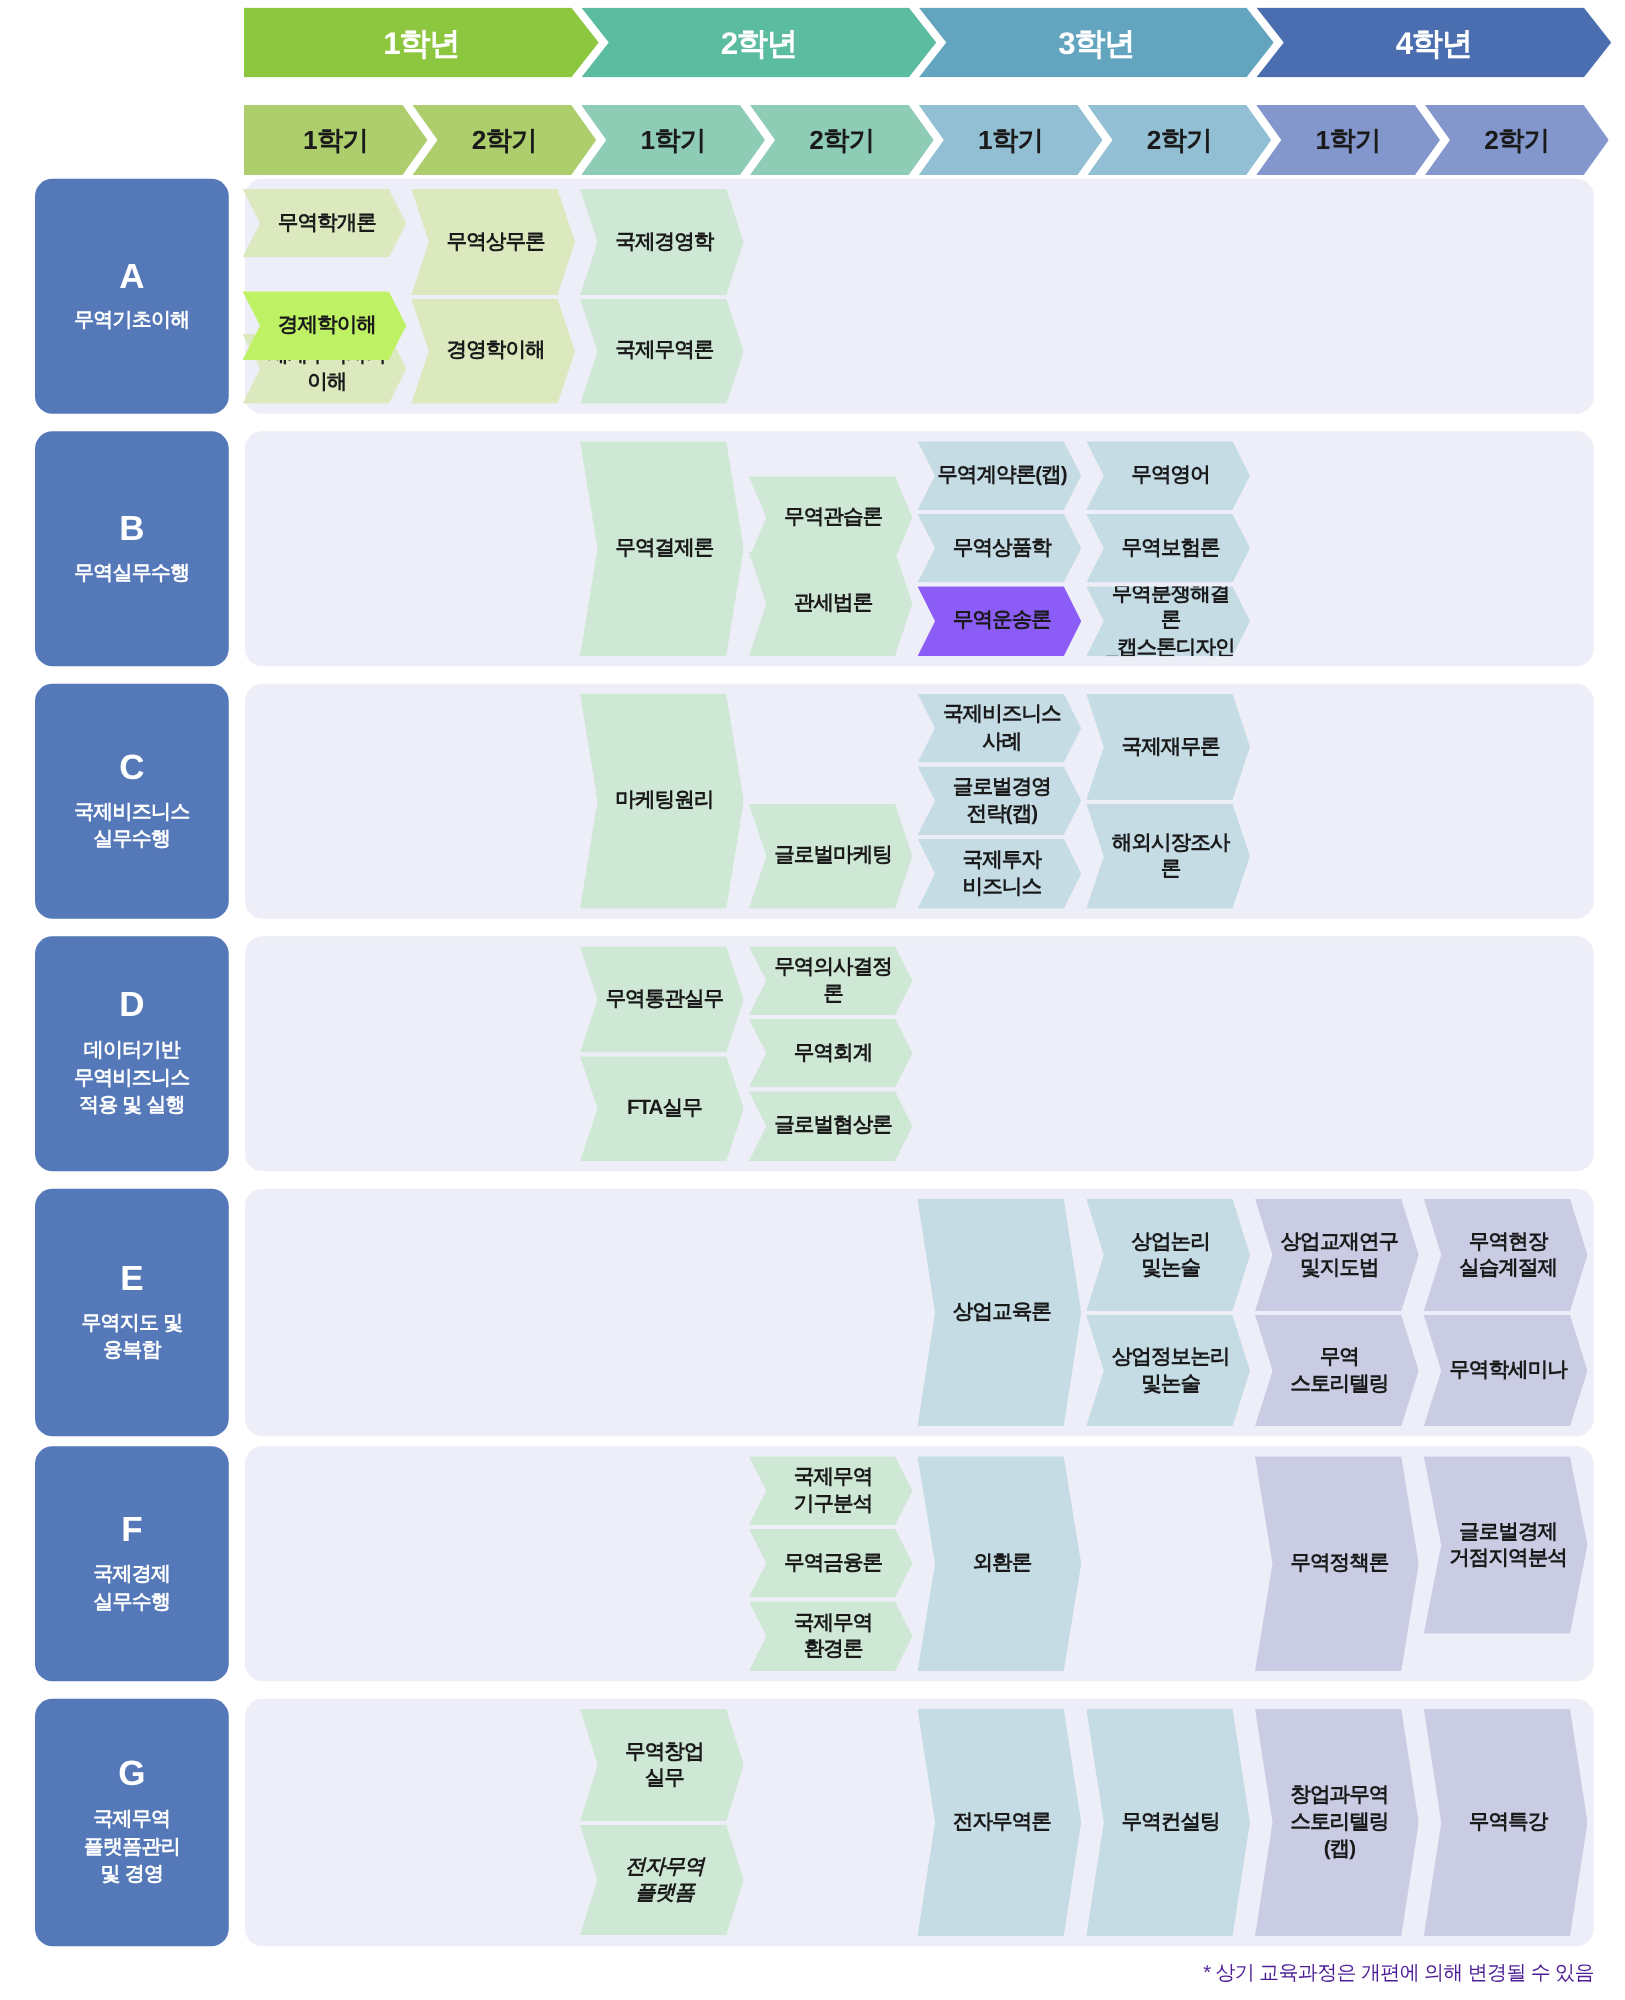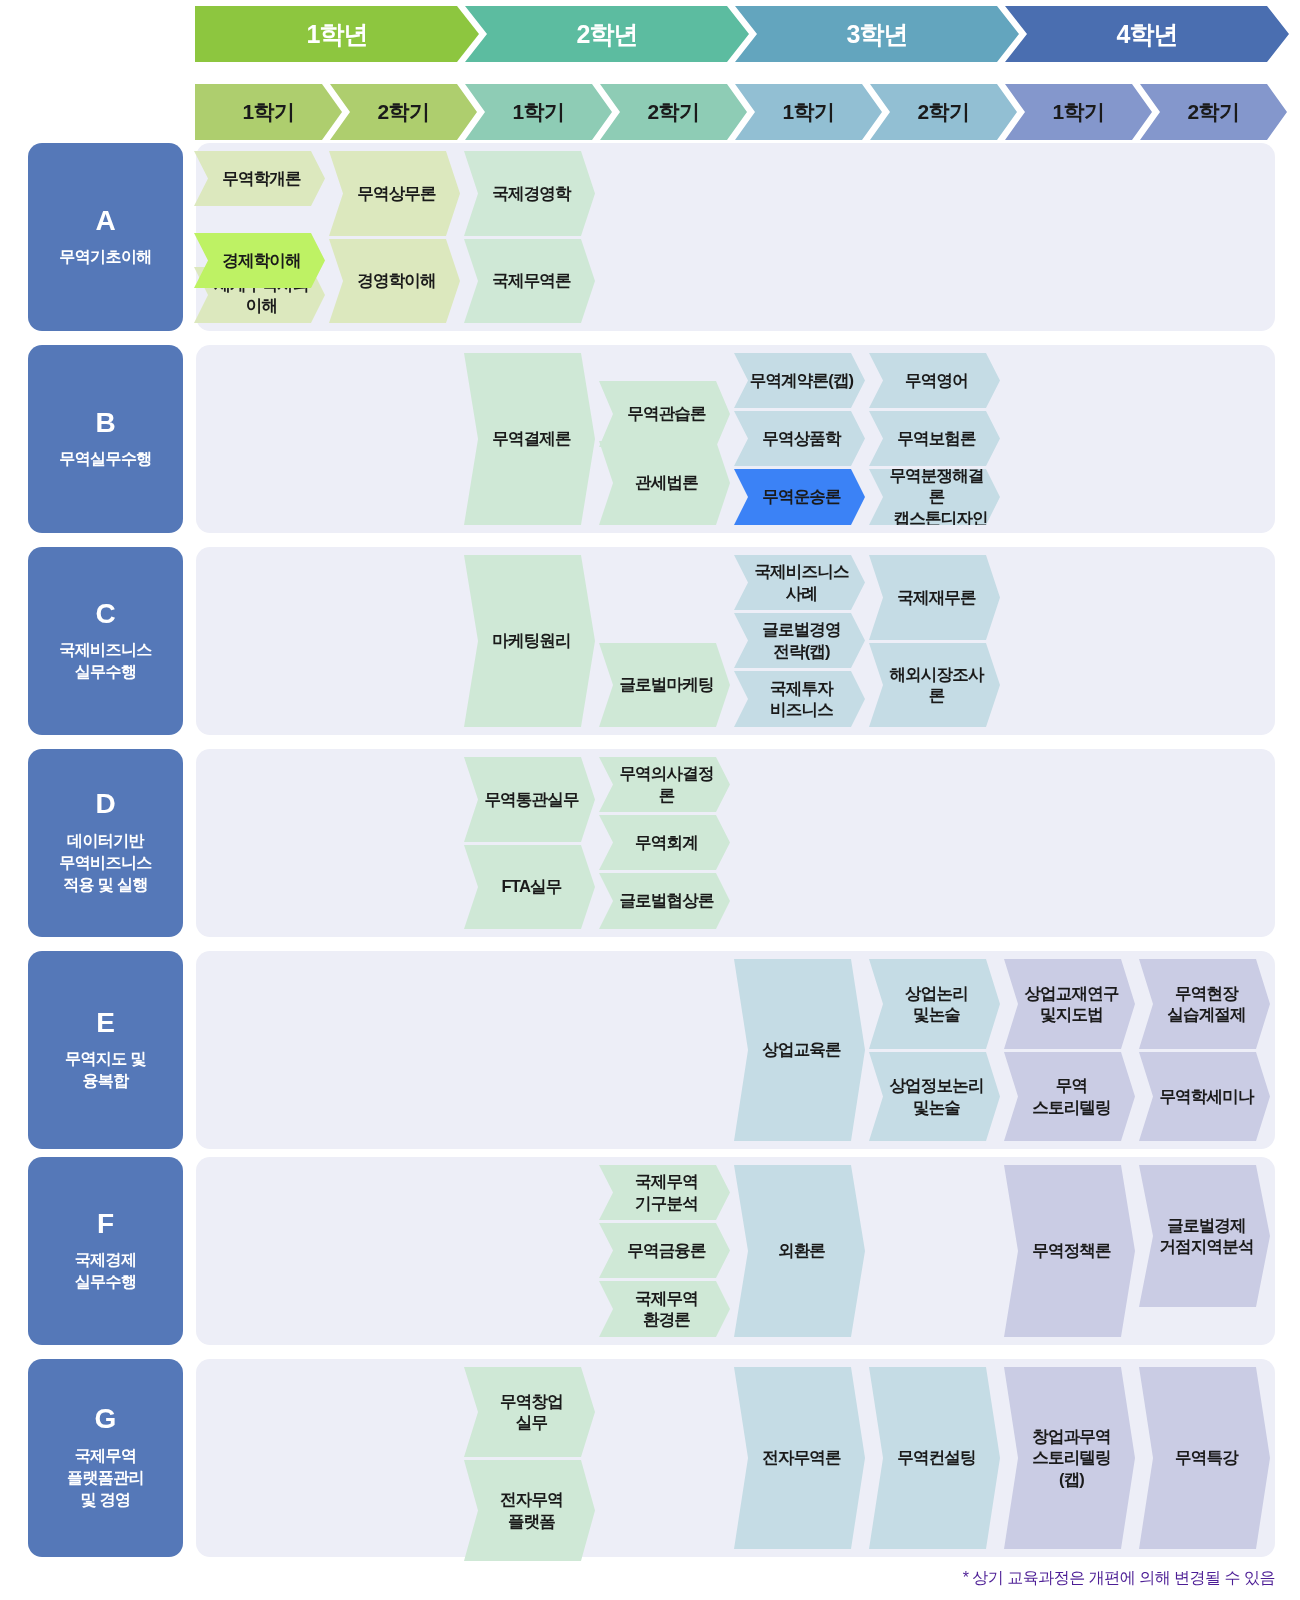--- a/index.html
+++ b/index.html
@@ -160,21 +160,21 @@
       </div>
       <div class="course" style="left: 599px; top: 96px; width: 131px; height: 84px; background: rgb(207, 232, 214); z-index: 48;">
         <span>관세법론</span>
       </div>
       <div class="course" style="left: 734px; top: 8px; width: 131px; height: 55px; background: rgb(197, 220, 229); z-index: 47;">
         <span>무역계약론(캡)</span>
       </div>
       <div class="course" style="left: 734px; top: 66px; width: 131px; height: 55px; background: rgb(197, 220, 229); z-index: 46;">
         <span>무역상품학</span>
       </div>
-      <div class="course" style="left: 734px; top: 124px; width: 131px; height: 56px; background: #3b82f6; z-index: 45;">
+      <div class="course" style="left: 734px; top: 124px; width: 131px; height: 56px; background: #8b5cf6; z-index: 45;">
         <span>무역운송론</span>
       </div>
       <div class="course" style="left: 869px; top: 8px; width: 131px; height: 55px; background: rgb(197, 220, 229); z-index: 44;">
         <span>무역영어</span>
       </div>
       <div class="course" style="left: 869px; top: 66px; width: 131px; height: 55px; background: rgb(197, 220, 229); z-index: 43;">
         <span>무역보험론</span>
       </div>
       <div class="course" style="left: 869px; top: 124px; width: 131px; height: 56px; background: rgb(197, 220, 229); z-index: 42;">
         <span>무역분쟁해결론<br>_캡스톤디자인</span>
@@ -285,21 +285,21 @@
     </div>
     <div class="row" style="top: 1359px; height: 198px;">
       <div class="row-label" style="top: 0px; height: 198px; background: rgb(85, 120, 184);">
         <div class="row-letter">G</div>
         <div class="row-title">국제무역<br>플랫폼관리<br>및 경영</div>
       </div>
       <div class="row-band" style="top: 0px; height: 198px; background: rgb(237, 238, 247);"></div>
       <div class="course" style="left: 464px; top: 8px; width: 131px; height: 90px; background: rgb(207, 232, 214); z-index: 50;">
         <span>무역창업<br>실무</span>
       </div>
-      <div class="course" style="left: 464px; top: 101px; width: 131px; height: 101px; background: rgb(207, 232, 214); z-index: 49;">
+      <div class="course" style="left: 464px; top: 101px; width: 131px; height: 88px; background: rgb(207, 232, 214); z-index: 49; font-style: italic;">
         <span>전자무역<br>플랫폼</span>
       </div>
       <div class="course" style="left: 734px; top: 8px; width: 131px; height: 182px; background: rgb(197, 220, 229); z-index: 48;">
         <span>전자무역론</span>
       </div>
       <div class="course" style="left: 869px; top: 8px; width: 131px; height: 182px; background: rgb(197, 220, 229); z-index: 47;">
         <span>무역컨설팅</span>
       </div>
       <div class="course" style="left: 1004px; top: 8px; width: 131px; height: 182px; background: rgb(202, 204, 228); z-index: 46;">
         <span>창업과무역<br>스토리텔링<br>(캡)</span>

